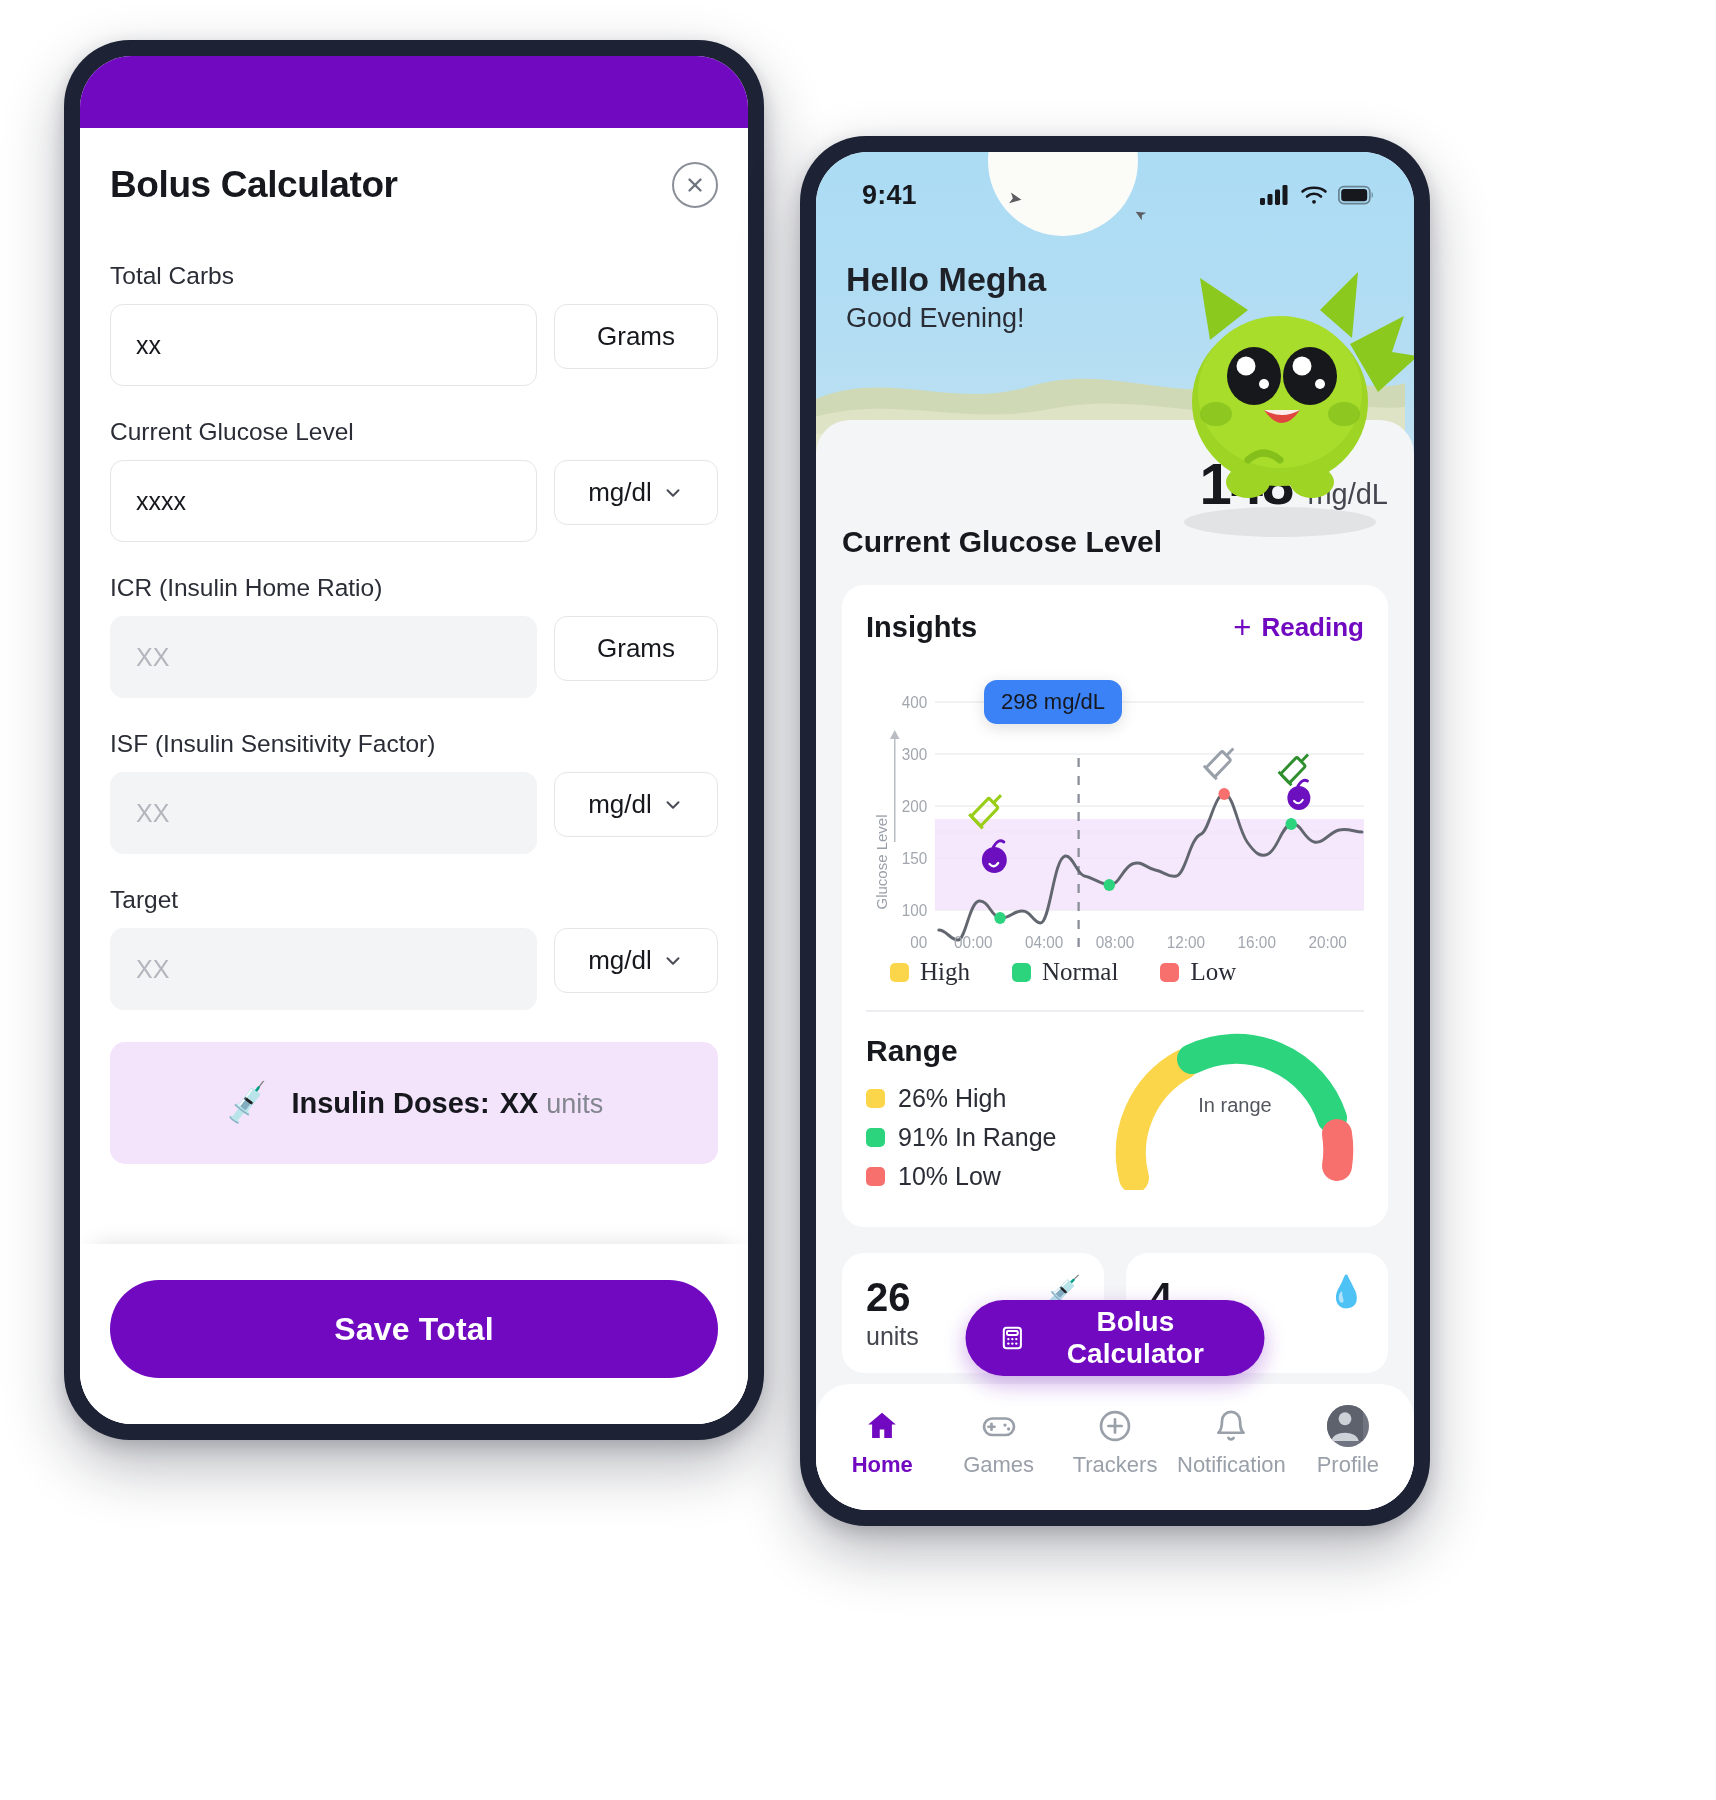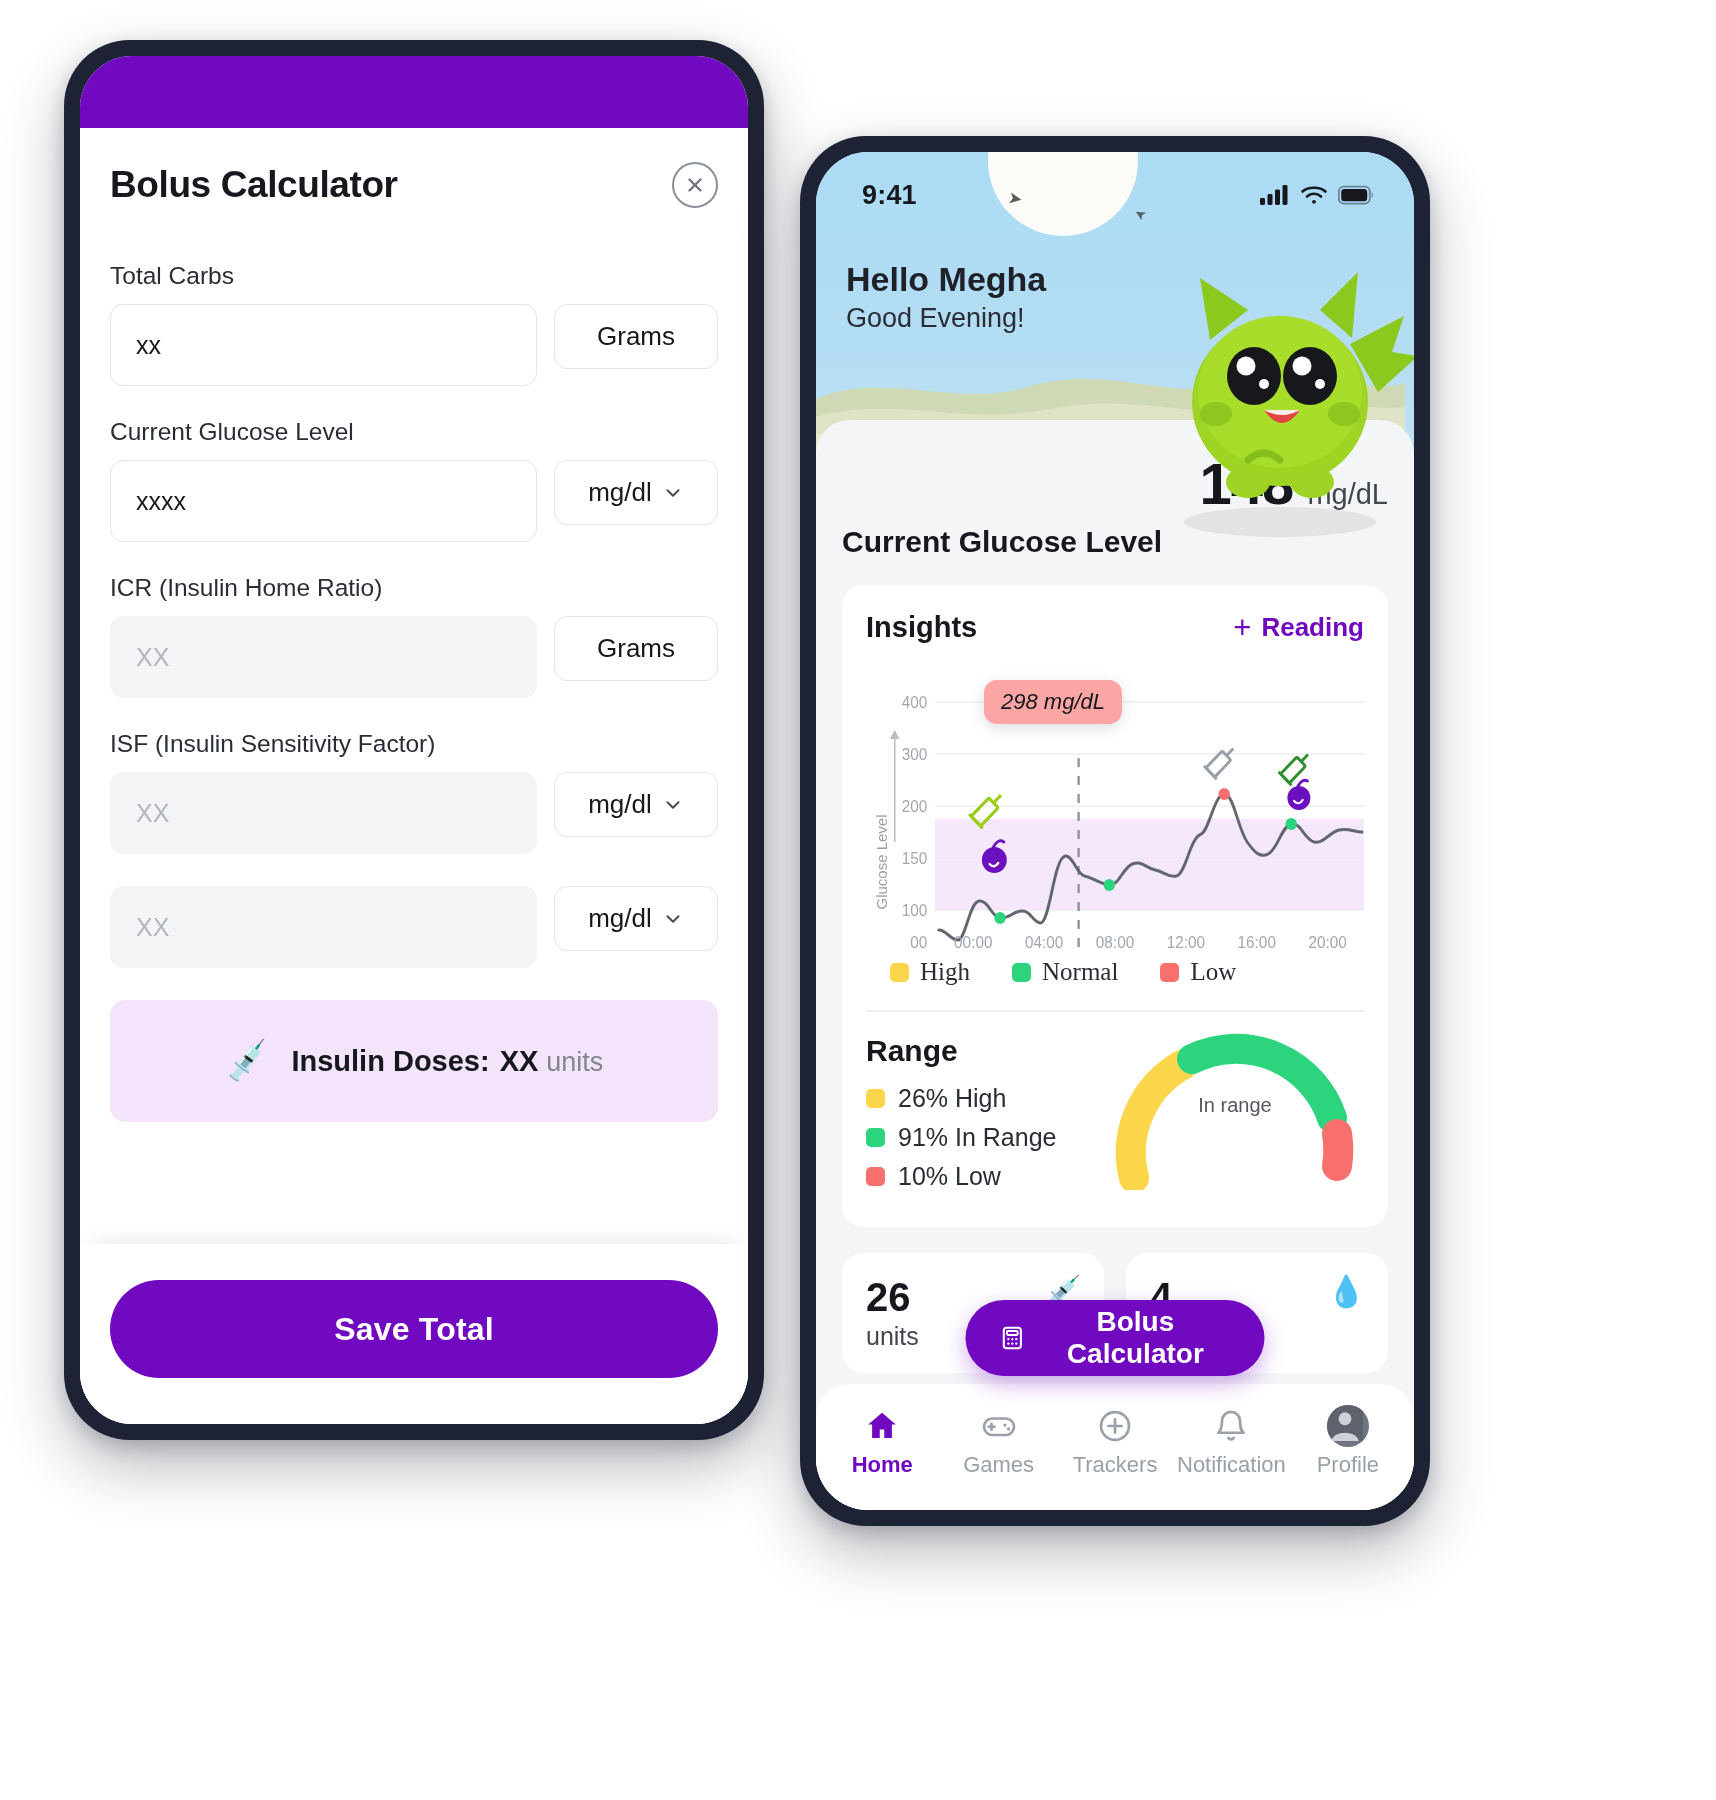--- a/index.html
+++ b/index.html
@@ -127,24 +127,23 @@
   .card-head { display: flex; align-items: center; justify-content: space-between; }
   .card-title { font-size: 29px; font-weight: 700; color: #16181d; }
   .add-reading { display: flex; align-items: center; gap: 10px; color: #7009C0;
                  font-size: 26px; font-weight: 700; cursor: pointer; }
   .add-reading .plus { font-size: 31px; font-weight: 400; line-height: 1; }
 
   .chart-wrap { position: relative; margin-top: 18px; height: 290px; }
   .chart-wrap svg { display: block; width: 100%; height: 100%; }
   .tooltip {
     position: absolute; left: 118px; top: 18px;
-    background: #fca5a5; border-radius: 13px; padding: 9px 17px;
+    background: #3b82f6; border-radius: 13px; padding: 9px 17px;
     font-size: 22px; color: #16181d; white-space: nowrap;
     box-shadow: 0 4px 16px rgba(0,0,0,0.13);
-    font-style: italic;
   }
   .legend { display: flex; align-items: center; gap: 42px; margin-top: 6px; padding-left: 24px; font-family: Liberation Serif, serif; }
   .legend-item { display: flex; align-items: center; gap: 11px; font-size: 25px; color: #2a2d35; }
   .swatch { width: 19px; height: 19px; border-radius: 5px; flex: none; }
   .divider { height: 1.6px; background: #eceef1; margin: 24px 0 0 0; }
 
   .range-sec { margin-top: 22px; display: flex; align-items: flex-start; }
   .range-left { flex: 1; }
   .range-title { font-size: 30px; font-weight: 700; color: #16181d; margin-bottom: 16px; }
   .range-row { display: flex; align-items: center; gap: 13px; font-size: 25px; color: #2a2d35; margin-bottom: 10px; }
@@ -248,20 +247,21 @@
               <div class="unit-box">
                 <span>mg/dl</span>
                 <svg class="chev" viewBox="0 0 24 24" fill="none" stroke="currentColor" stroke-width="2.2" stroke-linecap="round" stroke-linejoin="round">
                     <polyline points="6 9 12 15 18 9"></polyline>
                   </svg>
               </div>
             </div>
           </div>
 
           <div>
+            <div class="field-label">Target</div>
             <div class="field-row">
               <input class="text-input filled-gray" type="text" placeholder="XX" style="">
               <div class="unit-box">
                 <span>mg/dl</span>
                 <svg class="chev" viewBox="0 0 24 24" fill="none" stroke="currentColor" stroke-width="2.2" stroke-linecap="round" stroke-linejoin="round">
                     <polyline points="6 9 12 15 18 9"></polyline>
                   </svg>
               </div>
             </div>
           </div>

